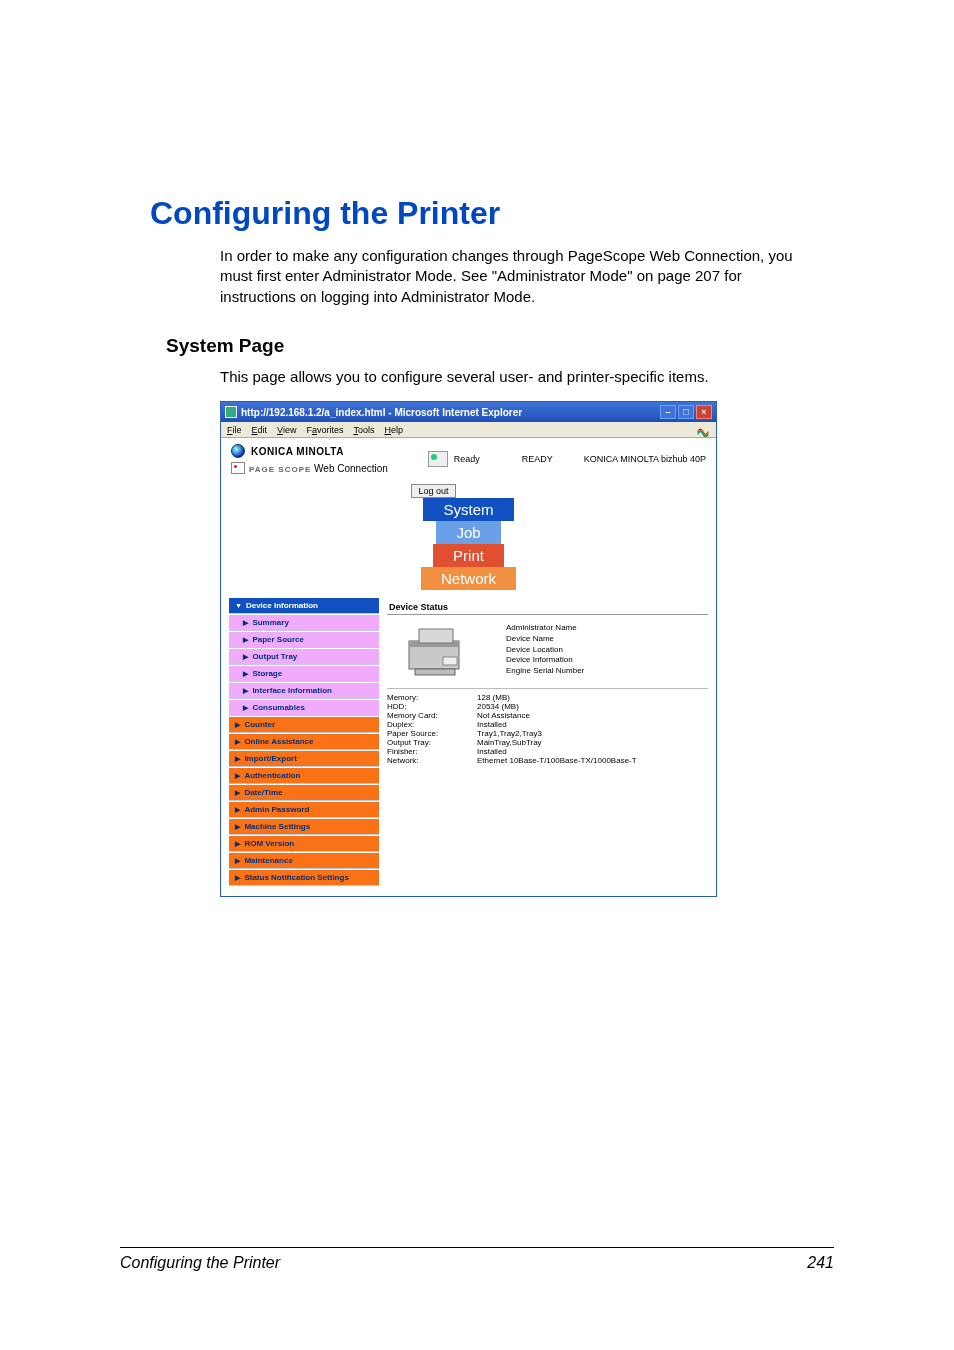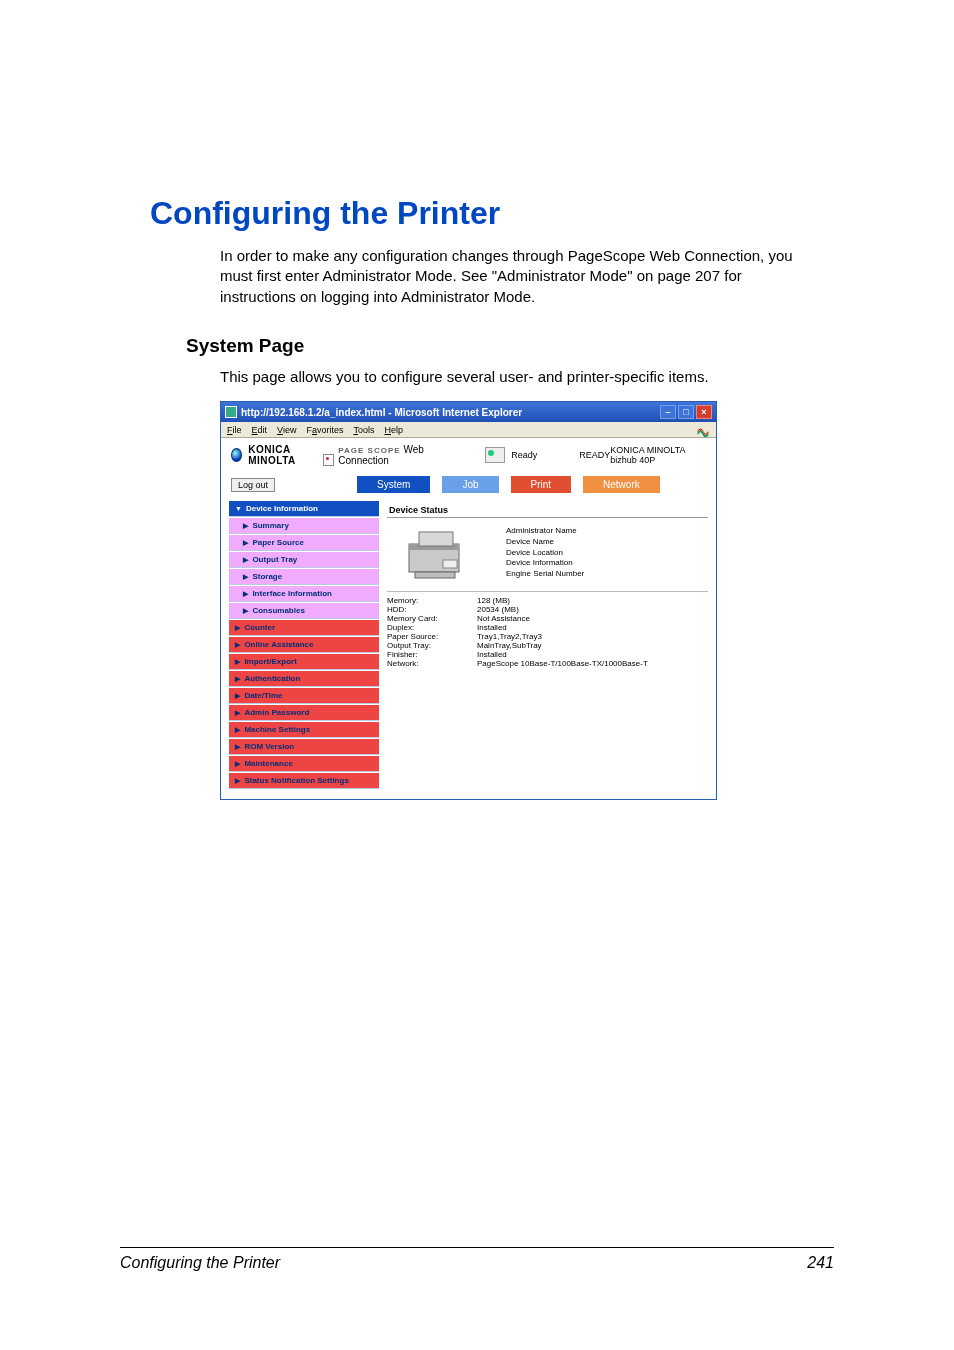--- a/index.html
+++ b/index.html
@@ -23,21 +23,21 @@
   }
   .body-text {
     font-size: 15px;
     line-height: 1.35;
     margin-left: 100px;
     margin-right: 20px;
   }
   .h2 {
     font-size: 19px;
     font-weight: bold;
-    margin: 28px 0 10px 66px;
+    margin: 28px 0 10px 46px;
   }
   .shot-wrap {
     margin: 14px 0 0 100px;
   }
   
   .ie-window {
     width: 497px;
     border: 1px solid #2a5fb0;
     background: #fff;
     font-size: 9px;
@@ -79,21 +79,21 @@
   .ie-flag svg { width:14px; height:14px; }
   .content {
     display:flex; flex-direction:column;
   }
   .top-band {
     display:flex;
     padding: 6px 10px 8px 10px;
     align-items:center;
   }
   .brand {
-    display:flex; gap:4px;
+    display:flex; flex-direction:column; gap:4px;
   }
   .brand-row { display:flex; align-items:center; gap:6px; }
   .km-dot {
     width:14px;height:14px;border-radius:50%;
     background: radial-gradient(circle at 35% 35%, #9ff, #03b 70%);
     border:1px solid #036;
   }
   .brand-name { font-weight:bold; font-size:10px; letter-spacing:0.5px; }
   .ps-row { display:flex; align-items:flex-end; gap:4px; font-size:10px; }
   .ps-ico {
@@ -103,37 +103,37 @@
   .ps-text b{font-size:8px;letter-spacing:1px;color:#666;}
   .ready-block { margin-left: 40px; display:flex; align-items:center; gap:6px;}
   .ready-ico {
     width:20px;height:16px;border:1px solid #999;background:#eee;position:relative;
   }
   .ready-ico::before{content:"";position:absolute;left:2px;top:2px;width:6px;height:6px;border-radius:50%;background:#2c7;}
   .ready-label{font-size:9px;}
   .ready-val{font-size:9px;margin-left:36px;}
   .model-name{margin-left:auto; font-size:9px;}
   .tab-row {
-    display:flex; align-items:center; padding: 2px 10px 8px 10px; gap:12px;
+    display:flex; align-items:center; padding: 2px 10px 8px 10px; gap:0;flex-direction:column;
   }
   .logout-btn {
     font-size:9px; padding:1px 6px; border:1px solid #888; background:#efefef;
     margin-right: 70px;
   }
-  .tab { font-size:10px; color:#fff; padding:3px 20px; }
+  .tab { font-size:15px; color:#fff; padding:3px 20px; }
   .tab.sys { background:#1050c0; }
   .tab.job { background:#6aa0e8; }
   .tab.print { background:#e05030; }
   .tab.net { background:#f09040; }
   .main {
     display:flex; padding: 0 8px 10px 8px; gap:8px;
   }
   .side { width:150px; display:flex; flex-direction:column; gap:1px; }
   .side-item {
-    background:#ef4444; color:#00307a; font-size:8px; font-weight:bold;
+    background:#f97316; color:#00307a; font-size:8px; font-weight:bold;
     padding:3px 6px; border-bottom:1px solid #b9cbe4;
     display:flex; align-items:center;
   }
   .side-item.hdr { background:#1050c0; color:#fff; }
   .side-item .tri { font-size:7px; margin-right:4px; color:#00307a;}
   .side-item.hdr .tri { color:#fff; }
   .side-item.sub { padding-left:14px; background:#f0abfc;}
   .panel { flex:1; }
   .panel-title { font-size:9px; font-weight:bold; padding:4px 0 2px 2px; border-bottom:1px solid #999;}
   .dev-row { display:flex; gap:35px; padding:8px 4px 6px 14px; }
@@ -342,21 +342,21 @@
               <div class="r">
                   <div class="k">Output Tray:</div>
                   <div>MainTray,SubTray</div>
                 </div>
               <div class="r">
                   <div class="k">Finisher:</div>
                   <div>Installed</div>
                 </div>
               <div class="r">
                   <div class="k">Network:</div>
-                  <div>PageScope 10Base-T/100Base-TX/1000Base-T</div>
+                  <div>Ethernet 10Base-T/100Base-TX/1000Base-T</div>
                 </div>
             </div>
             <div class="blank"></div>
           </div>
         </div>
       </div>
     </div>
   </div>
 </div>
 

